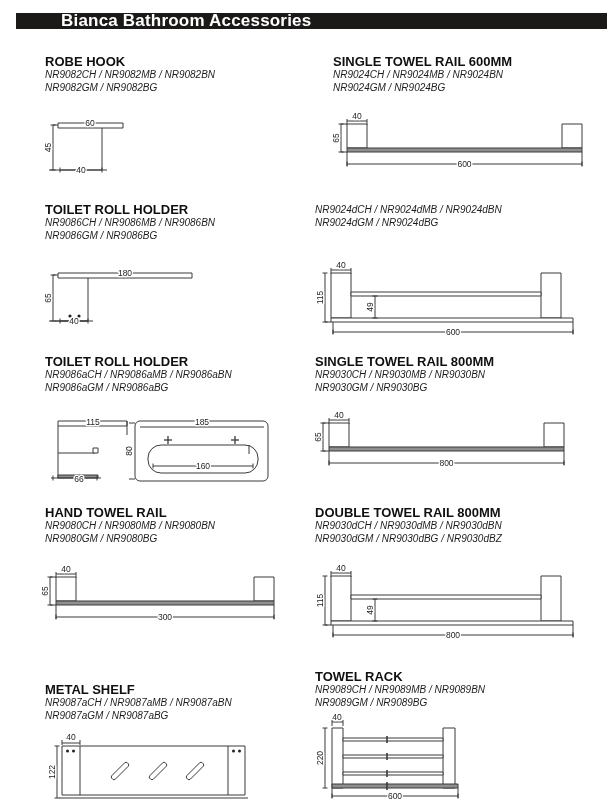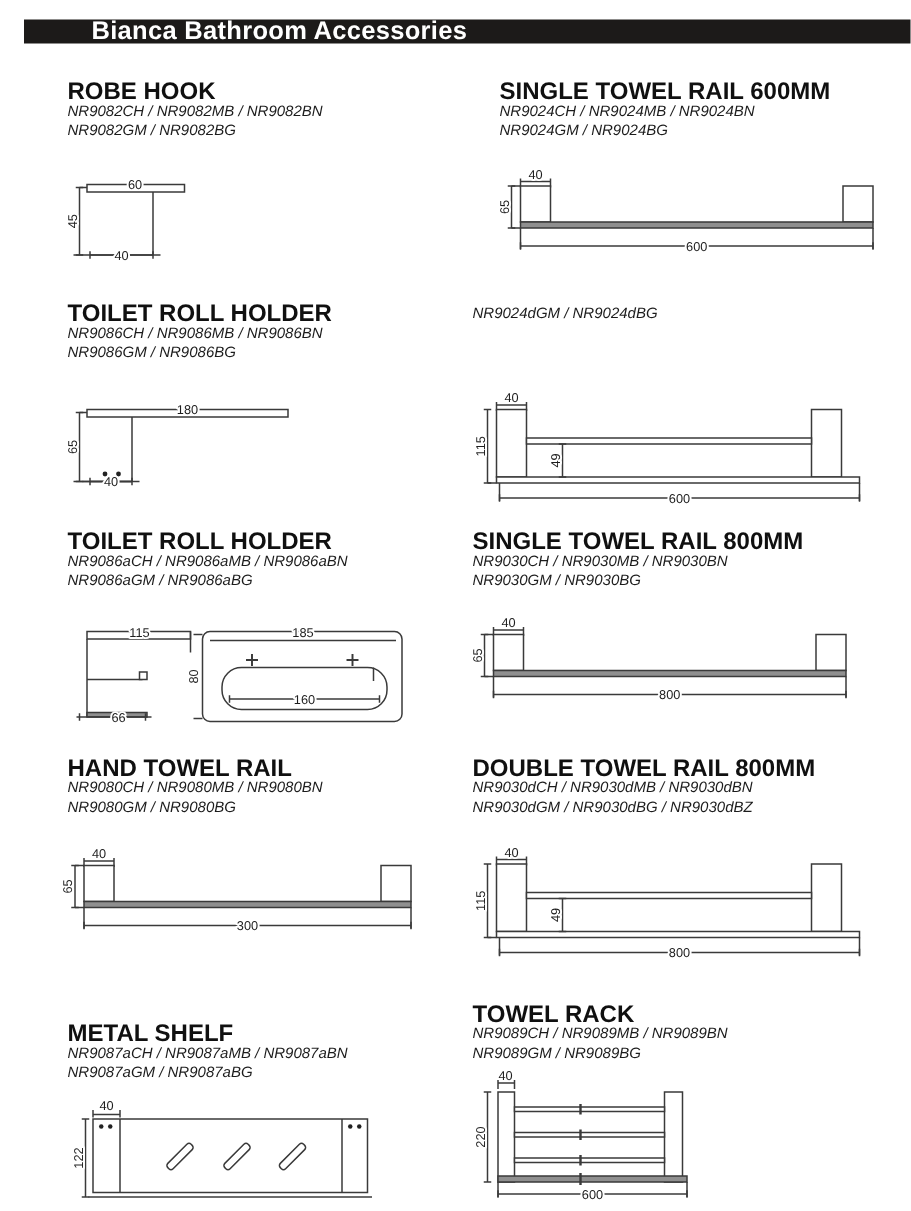--- a/index.html
+++ b/index.html
@@ -1,20 +1,20 @@
 <!DOCTYPE html>
 <html><head>
 <meta charset="utf-8">
 <style>
   html,body{margin:0;padding:0;background:#fff;}
   body{width:607px;height:807px;position:relative;font-family:"Liberation Sans",sans-serif;overflow:hidden;}
   .header{position:absolute;left:16px;top:13px;width:607px;height:16px;background:#1c1a19;display:flex;align-items:center;}
   .header h1{margin:0 0 0 45px;font-size:17px;font-weight:bold;color:#fff;letter-spacing:.2px;}
   .cell{position:absolute;width:272px;}
-  .cell h2{margin:0;font-size:16px;line-height:13px;font-weight:bold;color:#101010;}
+  .cell h2{margin:0;font-size:13px;line-height:13px;font-weight:bold;color:#101010;}
   .models{font-size:10px;line-height:13px;color:#1c1c1c;font-style:italic;}
   svg.drawing{position:absolute;overflow:visible;}
   svg.drawing line, svg.drawing rect, svg.drawing path{vector-effect:non-scaling-stroke;}
   .dim{font:8.5px "Liberation Sans",sans-serif;fill:#1e1e1e;paint-order:stroke;stroke:#fff;stroke-width:2.6px;stroke-linejoin:round;}
 </style>
 </head>
 <body>
 
 <header class="header">
   <h1>Bianca Bathroom Accessories</h1>
@@ -86,20 +86,21 @@
       <text x="6" y="35" text-anchor="middle" class="dim" transform="rotate(-90 6 35)">65</text>
       <line x1="4" y1="58" x2="48" y2="58" stroke="#3a3a3a" stroke-width="1"></line>
       <line x1="15" y1="58" x2="43" y2="58" stroke="#3a3a3a" stroke-width="1"></line>
       <line x1="15" y1="55.5" x2="15" y2="60.5" stroke="#3a3a3a" stroke-width="1"></line>
       <line x1="43" y1="55.5" x2="43" y2="60.5" stroke="#3a3a3a" stroke-width="1"></line>
       <text x="29" y="61" text-anchor="middle" class="dim" transform="">40</text>
     </svg>
 </section>
 
 <section class="cell" style="left:315px;top:203px;height:152px">
+  <div class="models">NR9024dCH / NR9024dMB / NR9024dBN</div>
   <div class="models">NR9024dGM / NR9024dBG</div>
   <svg class="drawing" style="left:0;top:57px" width="262" height="80">
       <line x1="16" y1="8" x2="16" y2="14" stroke="#3a3a3a" stroke-width="1"></line>
       <line x1="36" y1="8" x2="36" y2="14" stroke="#3a3a3a" stroke-width="1"></line>
       <line x1="16" y1="10" x2="36" y2="10" stroke="#3a3a3a" stroke-width="1"></line>
       <text x="26" y="8" text-anchor="middle" class="dim" transform="">40</text>
       <rect x="16" y="13" width="20" height="45" rx="0" fill="#fff" stroke="#3a3a3a" stroke-width="1" transform=""></rect>
       <rect x="226" y="13" width="20" height="45" rx="0" fill="#fff" stroke="#3a3a3a" stroke-width="1" transform=""></rect>
       <rect x="36" y="32" width="190" height="4" rx="0" fill="#fff" stroke="#3a3a3a" stroke-width="1" transform=""></rect>
       <rect x="16" y="58" width="242" height="4" rx="0" fill="#fff" stroke="#3a3a3a" stroke-width="1" transform=""></rect>

